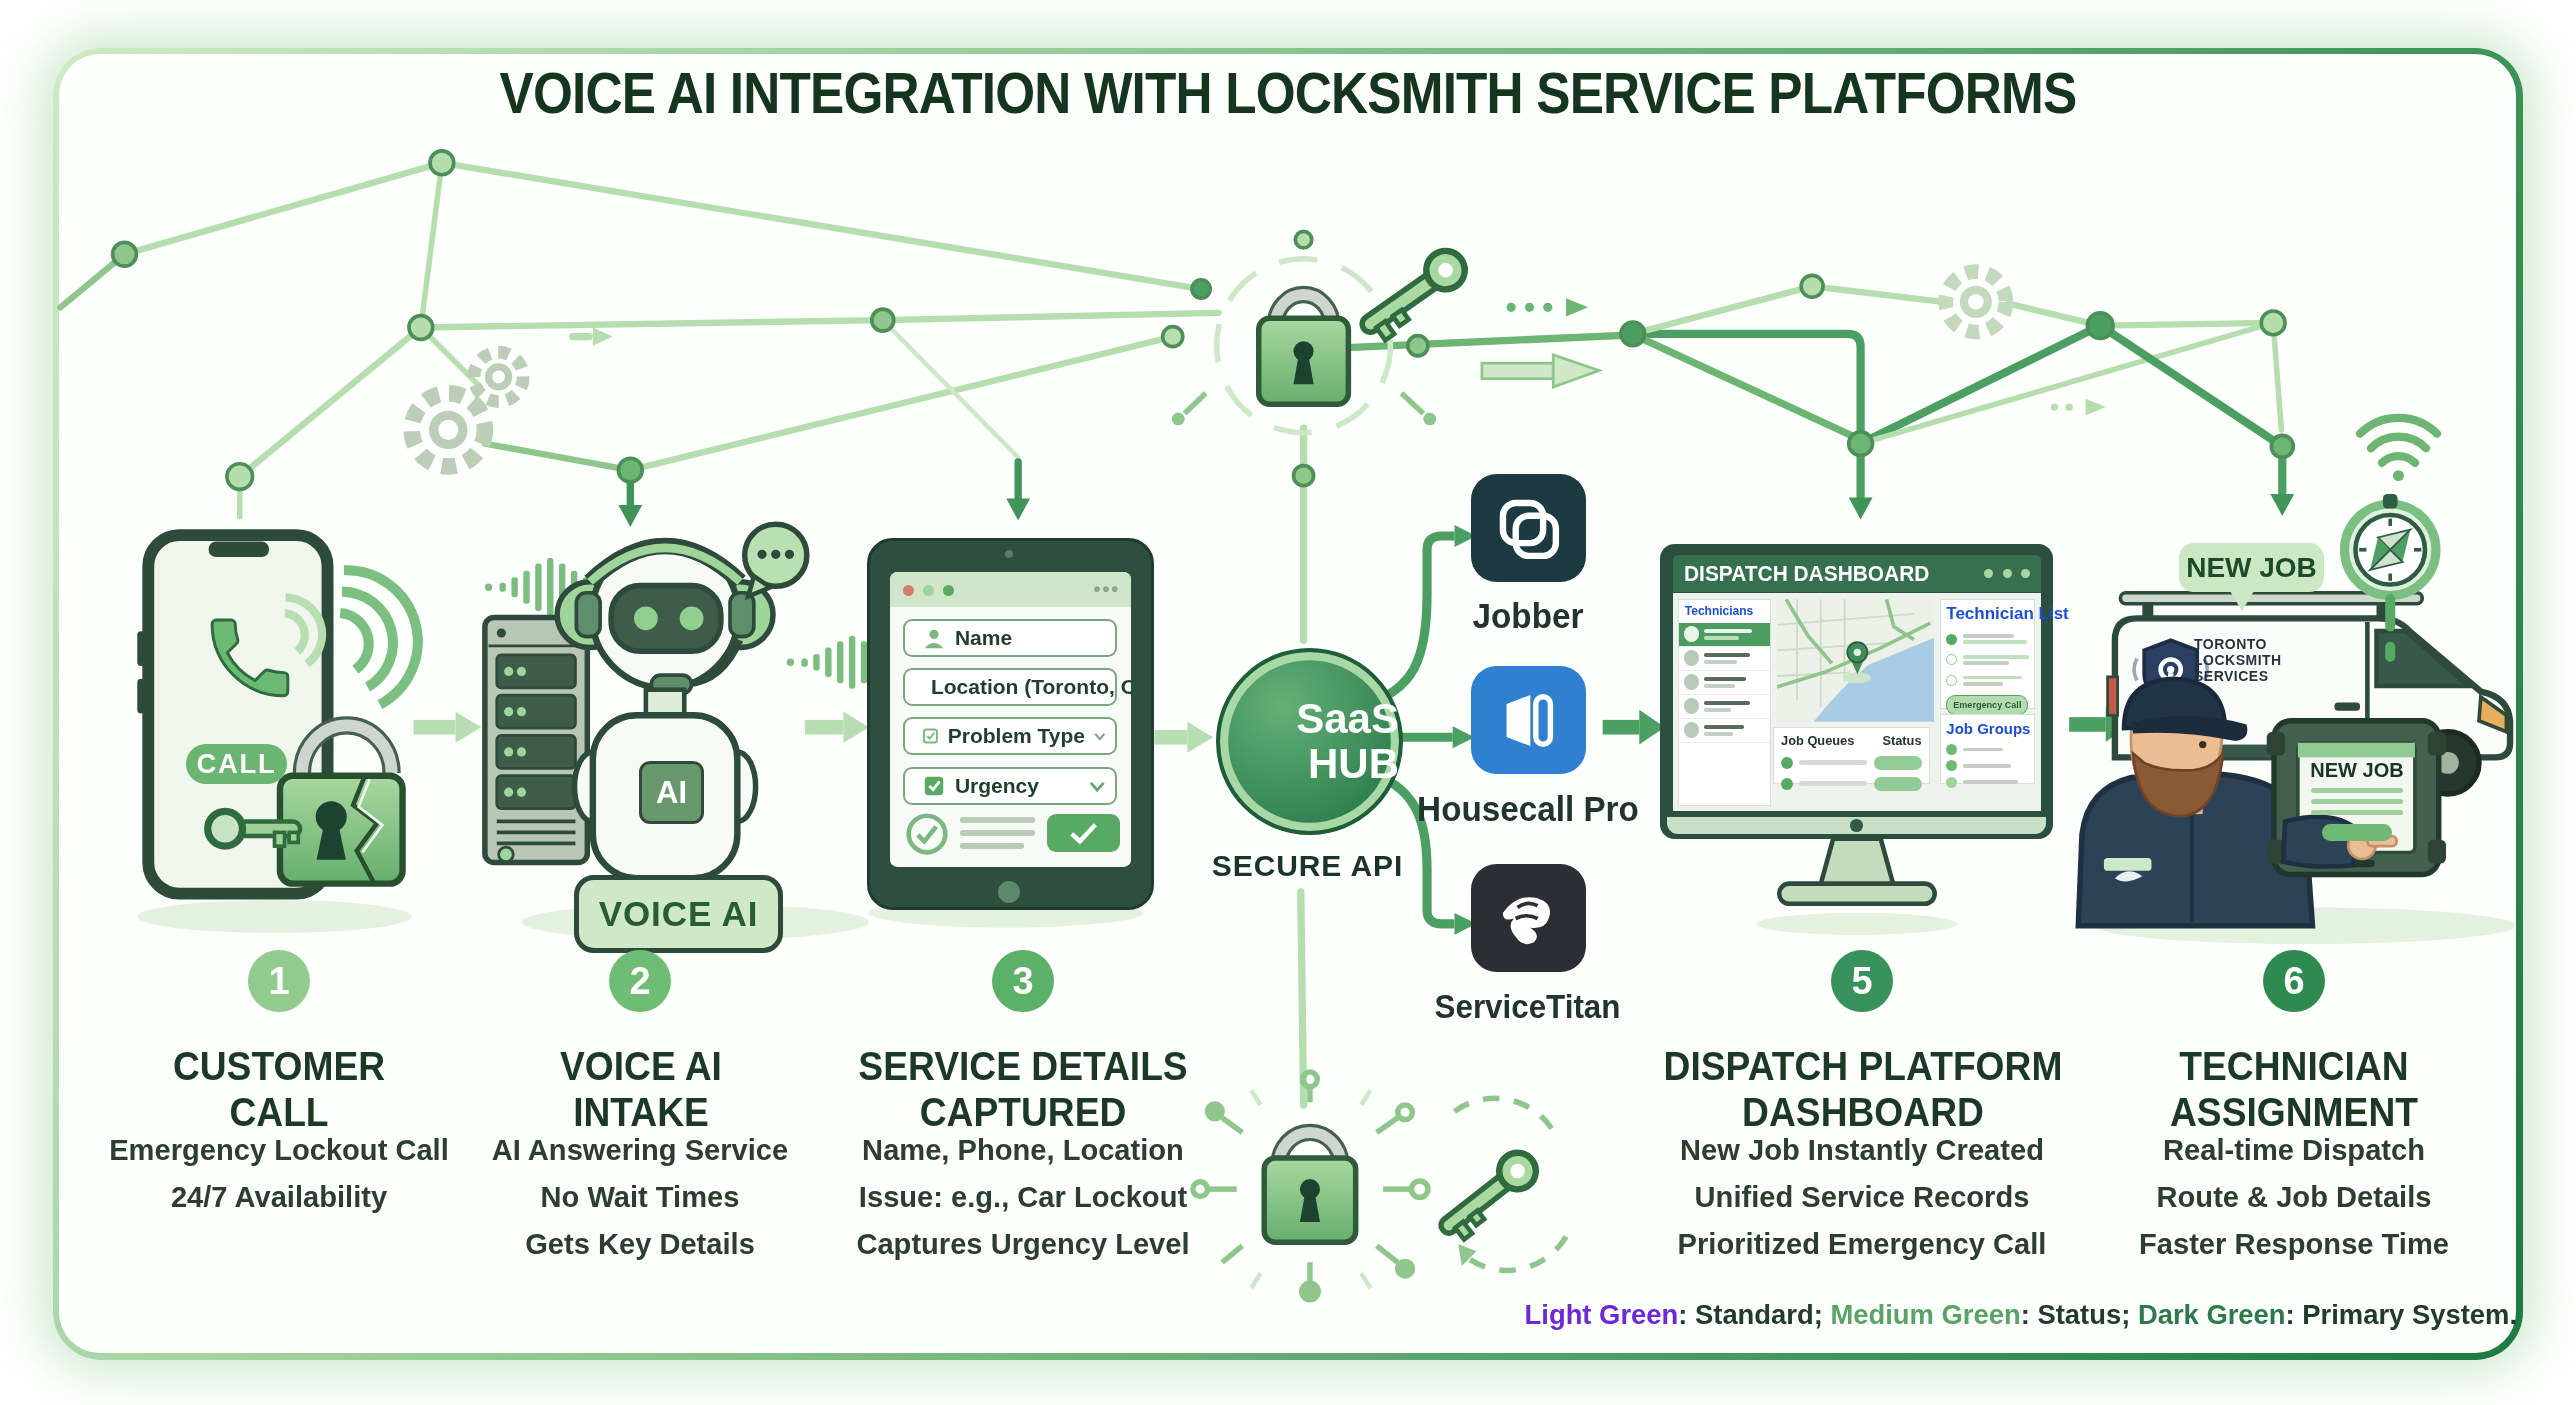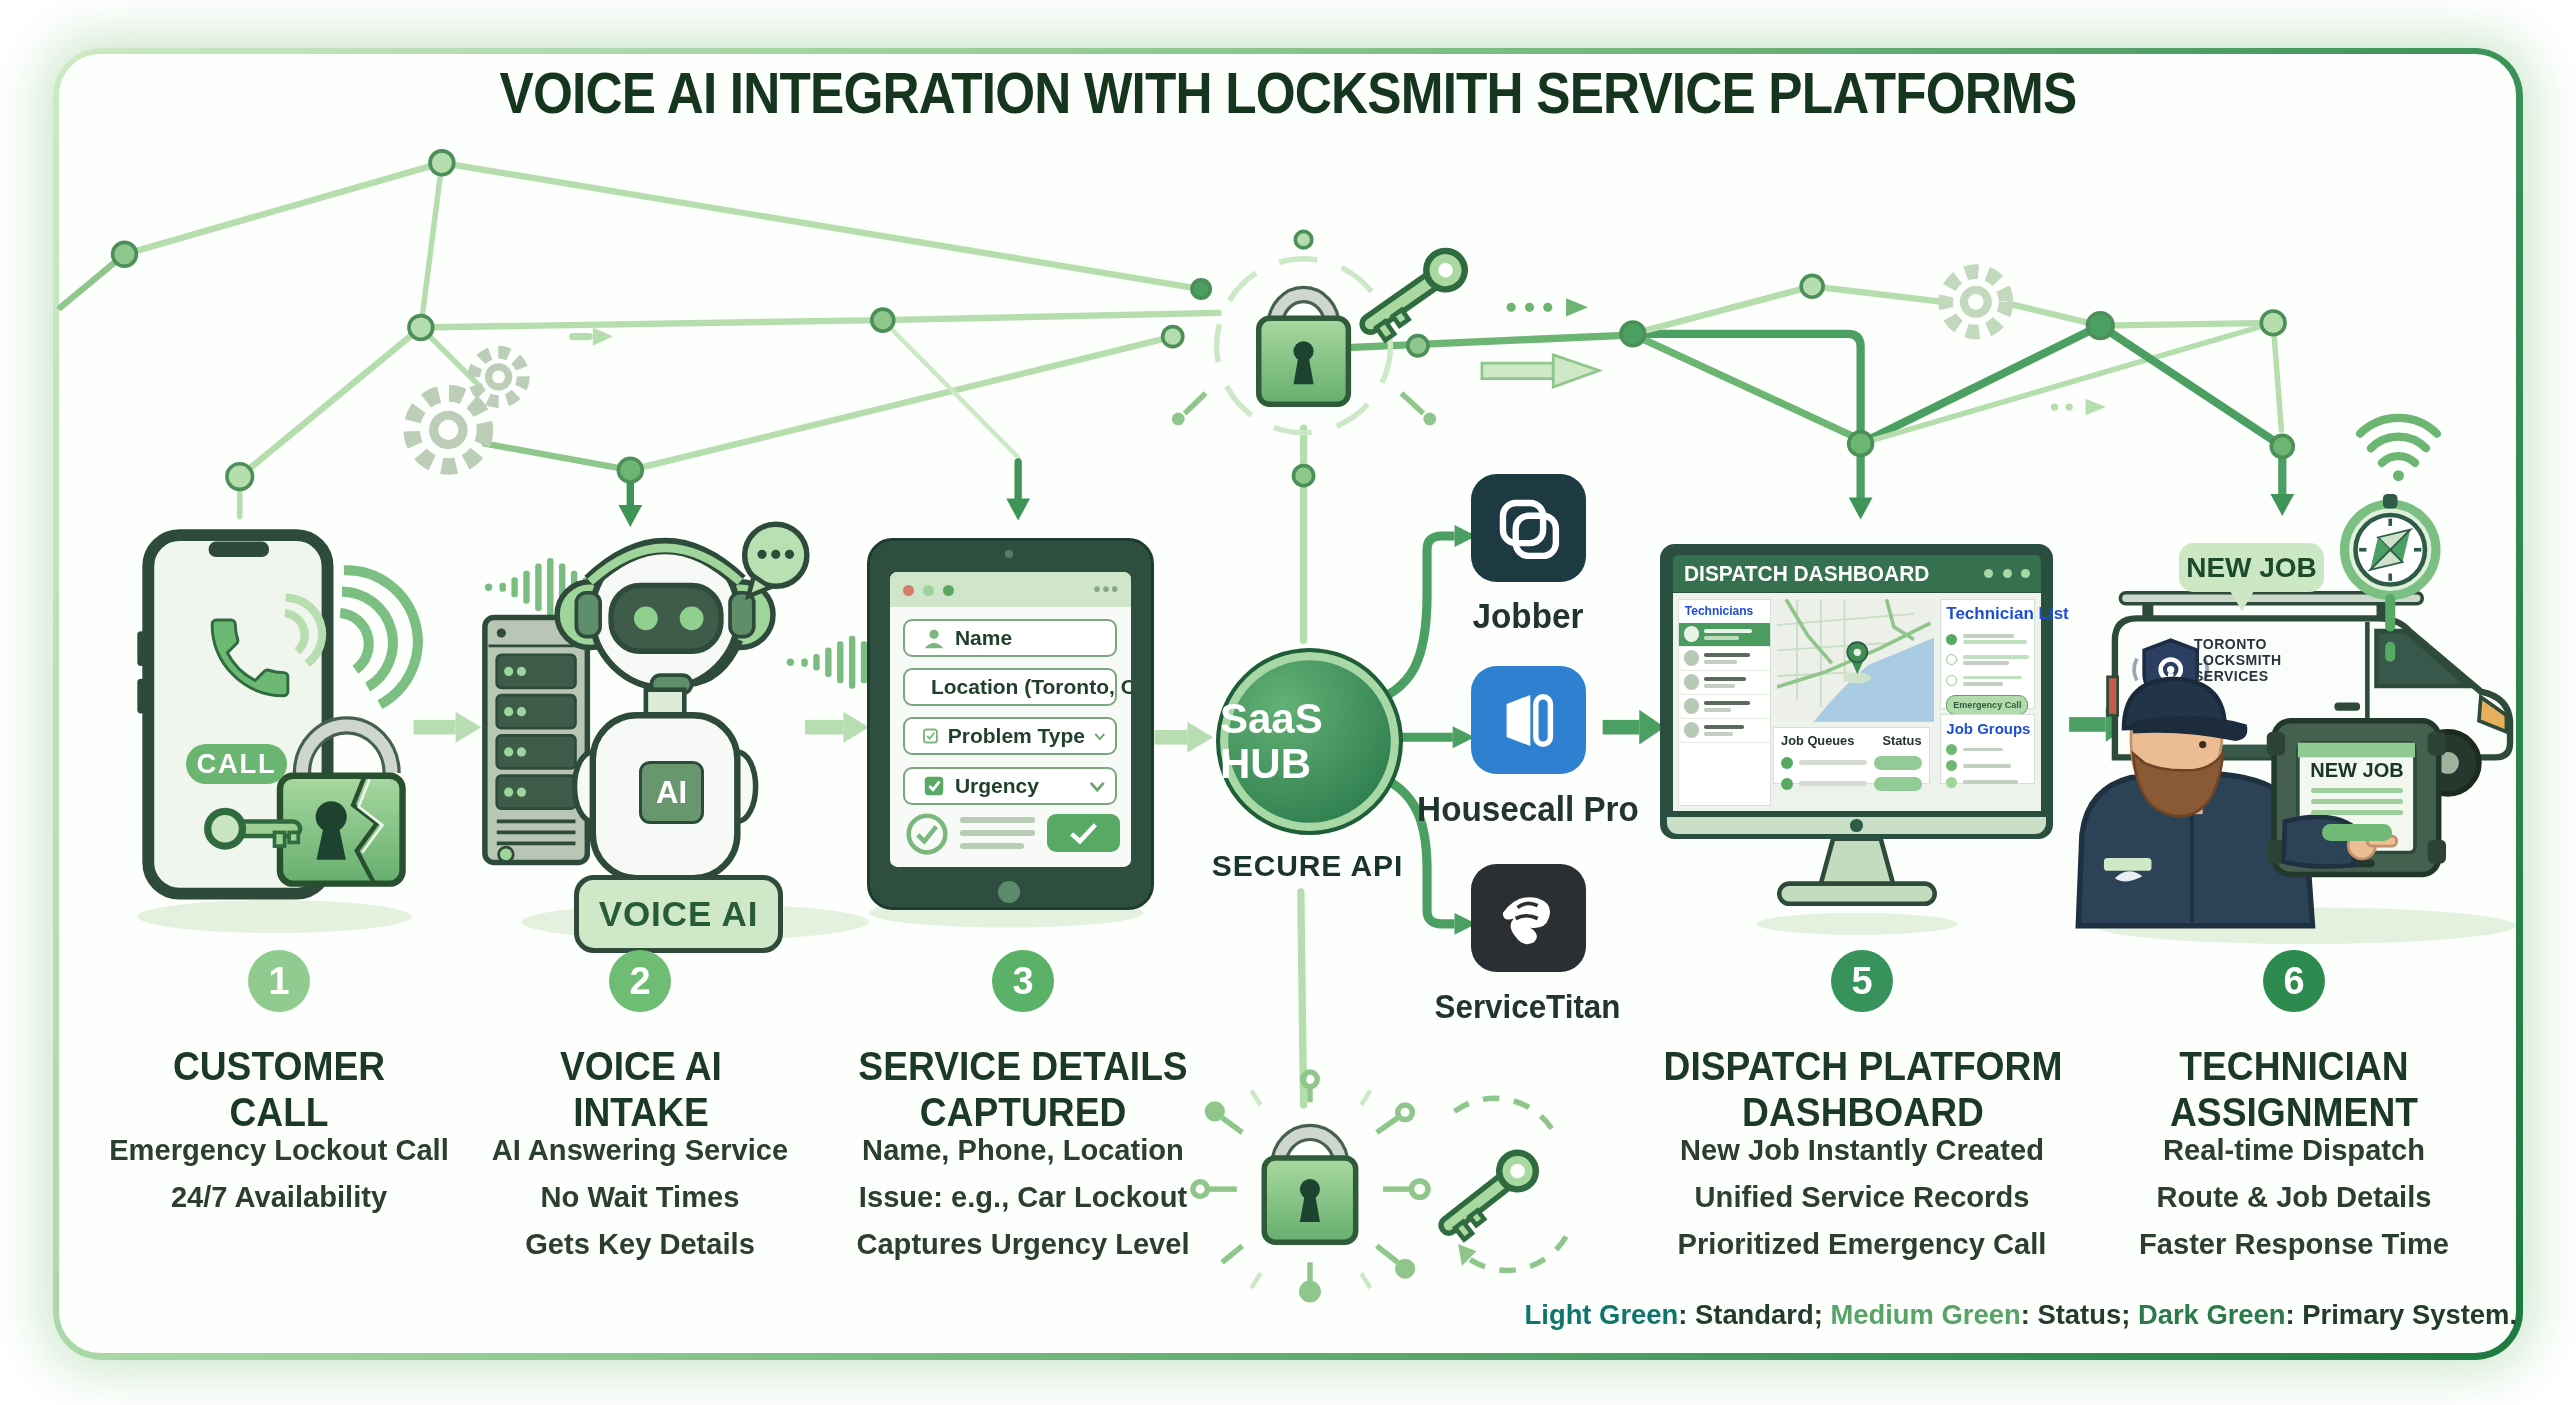--- a/index.html
+++ b/index.html
@@ -43,21 +43,21 @@
     display:flex;align-items:center;gap:9.1px;padding-left:17px;box-sizing:border-box}
   .field .flabel{font-size:21px;font-weight:700;color:#21402c;white-space:nowrap}
   .field .chev{margin-left:auto;margin-right:9.1px}
   .tab-bar{background:#b9cdb6;height:5.5px;border-radius:2.7px}
   .tab-btn{left:157px;top:242px;width:73px;height:38px;background:#57a964;border-radius:9.1px;
     display:flex;align-items:center;justify-content:center}
   
   .hub{left:1216px;top:648px;width:179px;height:179px;border-radius:50%;
     background:radial-gradient(circle at 35% 30%,#63b176,#2e7d4e 78%);
     border:4.6px solid #1f5e38;box-shadow:inset 0 0 0 8.2px #a9d8a7;
-    display:flex;flex-direction:column;align-items:flex-start;justify-content:center;
+    display:flex;flex-direction:column;align-items:flex-end;justify-content:center;
     color:#fff;font-weight:800;font-size:42px;line-height:1.05}
   .hub span{display:block}
   .hub-cap{left:1175px;top:849px;width:265px;text-align:center;font-size:30px;font-weight:800;color:#1b342a;letter-spacing:0.9px}
   
   .plat-icon{width:115px;height:108px;border-radius:25.6px;display:flex;align-items:center;justify-content:center}
   .plat-label{width:238px;text-align:center;font-size:35px;font-weight:800;color:#22352c;transform:scaleX(.95)}
   
   .monitor{left:1660px;top:544px;width:393px;height:295px;background:#2a4f41;border-radius:14.6px}
   .mon-titlebar{left:12.8px;top:11px;width:368px;height:37px;background:#35704f;border-radius:5.5px 5.5px 0 0;
     display:flex;align-items:center;padding:0 11px;box-sizing:border-box}
@@ -780,15 +780,15 @@
     <span>New Job Instantly Created</span>
       <span>Unified Service Records</span>
       <span>Prioritized Emergency Call</span>
   </div>
   <div class="abs col-d" style="left:2038px">
     <span>Real-time Dispatch</span>
       <span>Route &amp; Job Details</span>
       <span>Faster Response Time</span>
   </div>
 
-  <div class="abs legend"><span style="color: #0f766e;">Light Green</span><span style="color: rgb(35, 59, 44);">: Standard; </span><span style="color: rgb(88, 164, 102);">Medium Green</span><span style="color: rgb(35, 59, 44);">: Status; </span><span style="color: rgb(44, 122, 75);">Dark Green</span><span style="color: rgb(35, 59, 44);">: Primary System.</span></div>
+  <div class="abs legend"><span style="color: #6d28d9;">Light Green</span><span style="color: rgb(35, 59, 44);">: Standard; </span><span style="color: rgb(88, 164, 102);">Medium Green</span><span style="color: rgb(35, 59, 44);">: Status; </span><span style="color: rgb(44, 122, 75);">Dark Green</span><span style="color: rgb(35, 59, 44);">: Primary System.</span></div>
 </div>
 
 
 </body></html>

